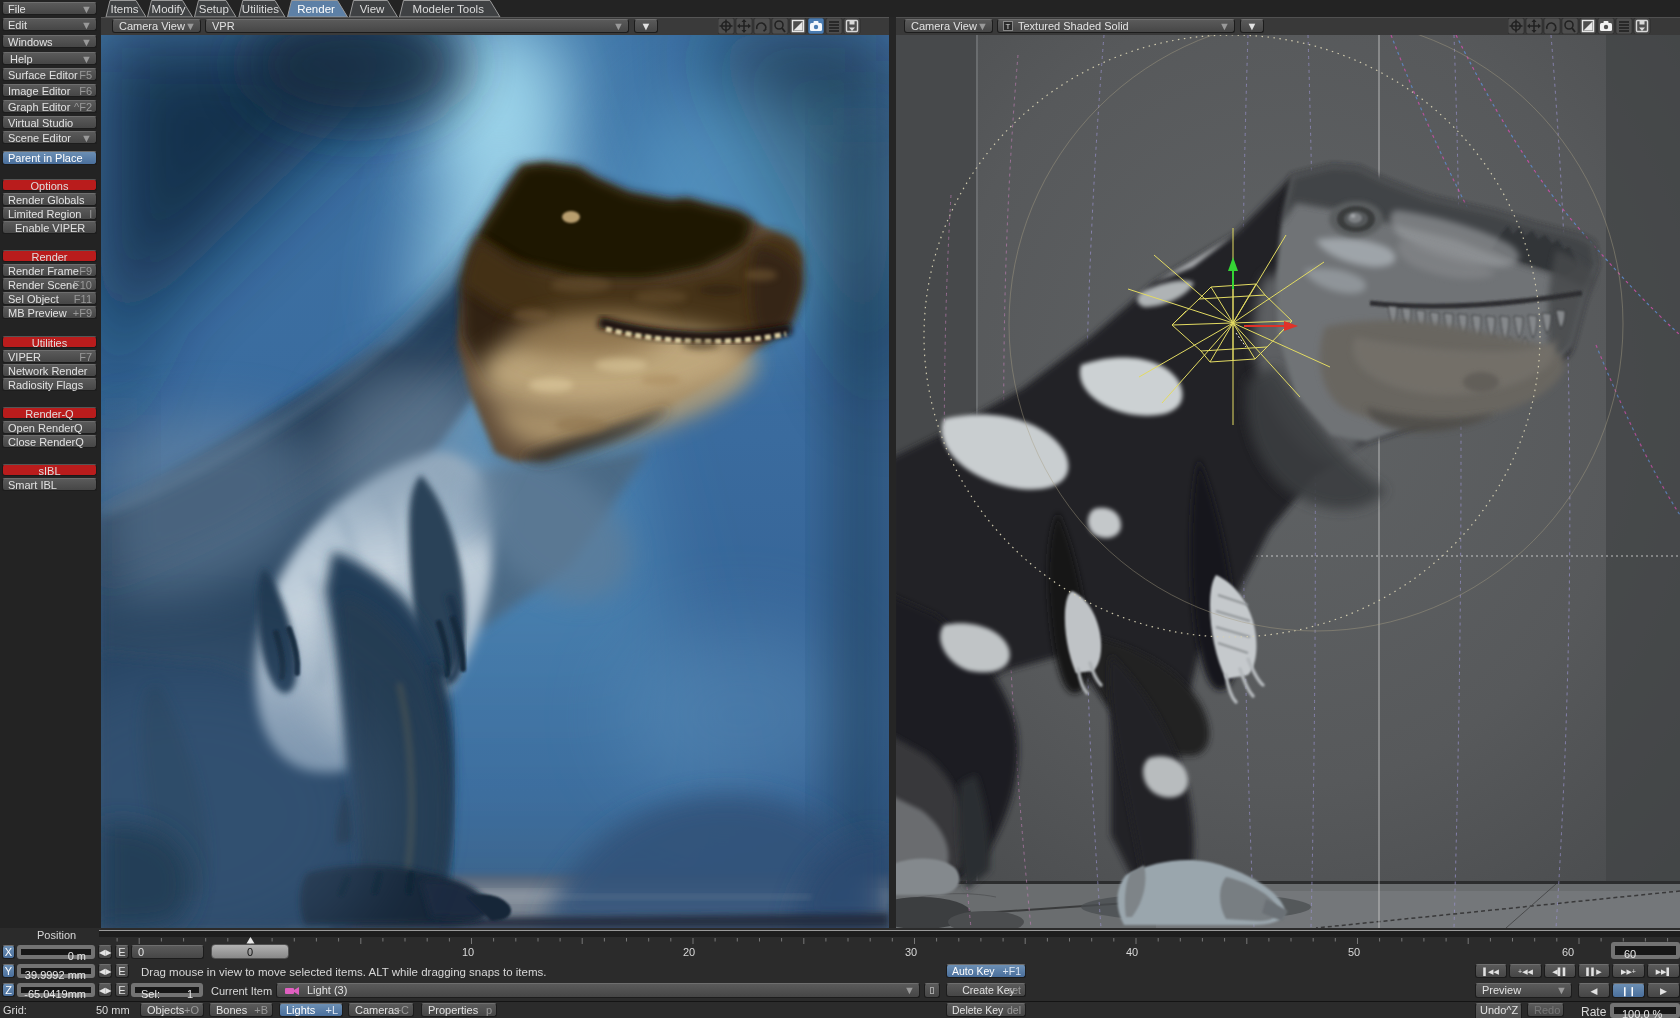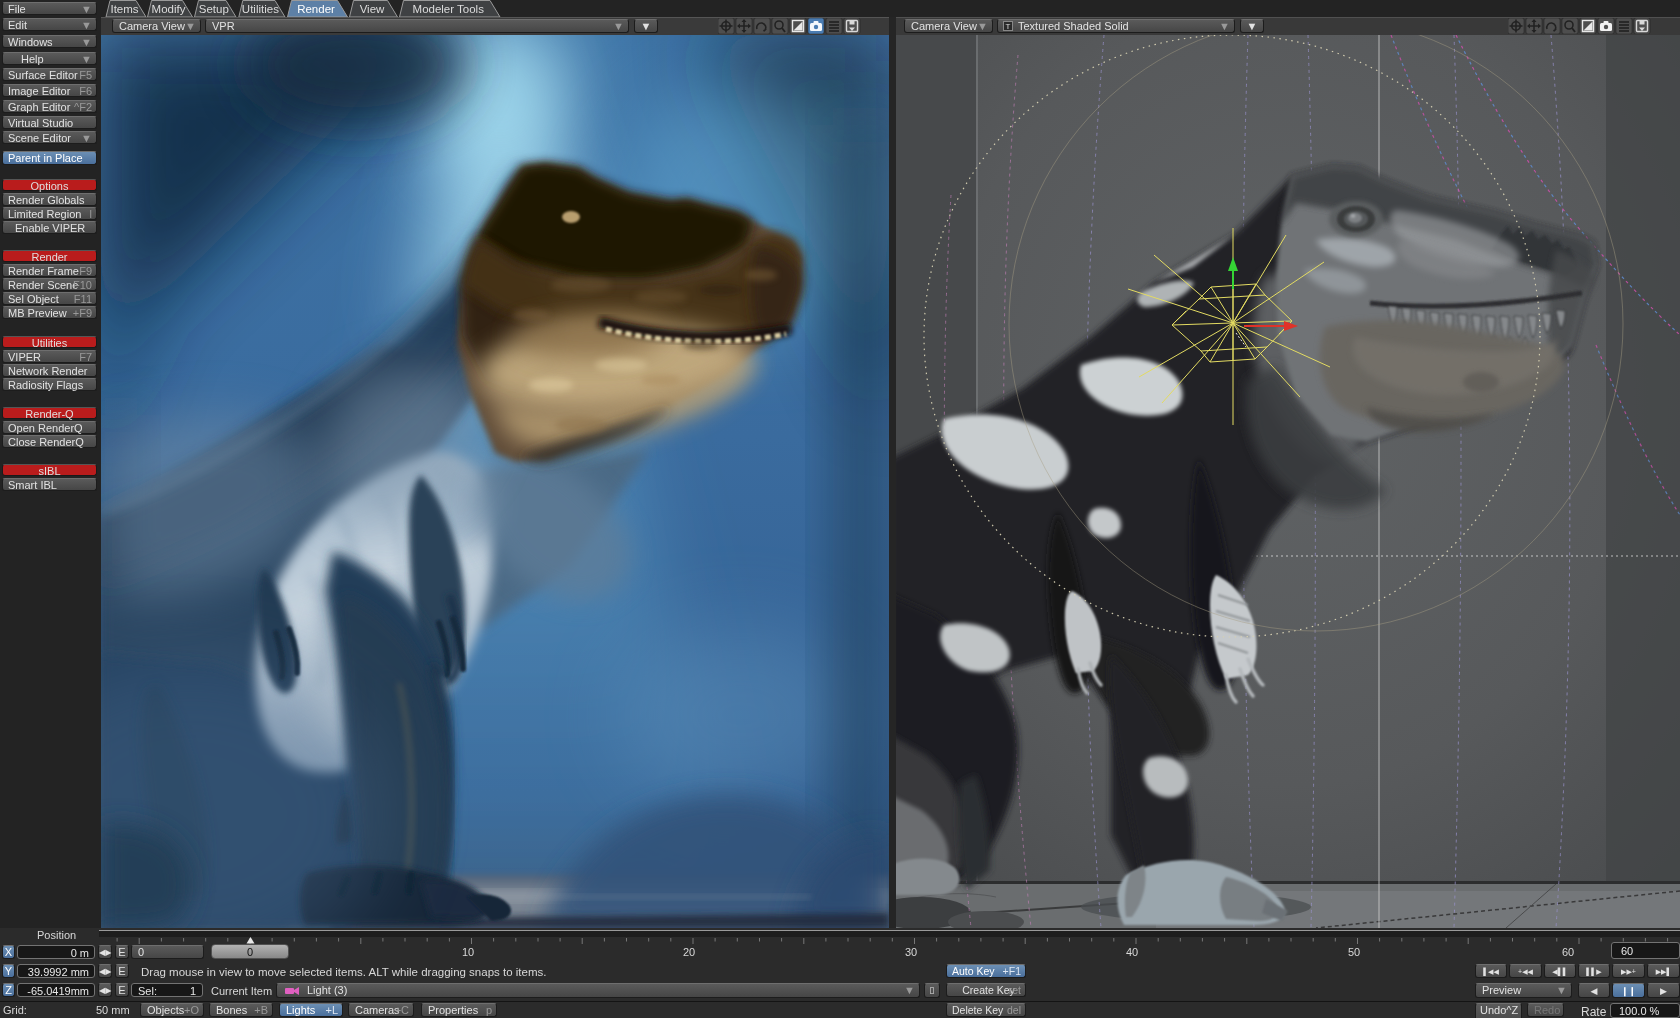--- a/index.html
+++ b/index.html
@@ -1,21 +1,21 @@
 <!DOCTYPE html>
 <html><head><meta charset="utf-8">
 <style>
 html,body{margin:0;padding:0;width:1680px;height:1018px;overflow:hidden;background:#262626;font-family:"Liberation Sans",sans-serif;}
 *{box-sizing:border-box;}
 .abs{position:absolute;}
 .btn{position:absolute;background:linear-gradient(#5a5a5a,#464646);border:1px solid #1c1c1c;border-top-color:#6e6e6e;border-radius:3px;color:#e2e2e2;font-size:11px;line-height:12px;white-space:nowrap;}
 .btn .sc{position:absolute;right:4px;color:#999;}
 .hdr{position:absolute;background:#b91c1c;border:1px solid #1a1a1a;border-top-color:#555;border-radius:3px;color:#dedede;font-size:11px;text-align:center;}
 .blue{background:linear-gradient(#6c8fb4,#4a6f9c)!important;color:#fff;}
-.dark{background:#171717;border:1px solid #737373;border-radius:3px;color:#e8e8e8;font-size:11px;}
+.dark{background:#171717;border:4px solid #737373;border-radius:3px;color:#e8e8e8;font-size:11px;}
 .lbl{position:absolute;color:#d8d8d8;font-size:11px;white-space:nowrap;}
 </style></head>
 <body>
 
 <div class="abs" style="left:0;top:0;width:1680px;height:17px;background:#232323;"></div>
 <svg class="abs" style="left:0;top:0;" width="560" height="17">
     <g font-family="Liberation Sans,sans-serif" font-size="11.5">
       <path d="M106,17 L110,0.5 L136,0.5 L146,17 Z" fill="#3f4143" stroke="#9a9a9a" stroke-width="1"></path>
       <path d="M147.5,17 L151.5,0.5 L182.5,0.5 L192.5,17 Z" fill="#3f4143" stroke="#9a9a9a" stroke-width="1"></path>
       <path d="M194.5,17 L198.5,0.5 L226,0.5 L236,17 Z" fill="#3f4143" stroke="#9a9a9a" stroke-width="1"></path>
@@ -31,21 +31,21 @@
       <text x="372.0" y="12.5" text-anchor="middle" fill="#dcdcdc">View</text>
       <text x="448.25" y="12.5" text-anchor="middle" fill="#dcdcdc">Modeler Tools</text>
     </g>
   </svg>
 
 <div class="abs" style="left:0;top:0;width:101px;height:1018px;background:#232323;" id="sidebar"></div>
 
 <div class="btn" style="left:2px;top:2px;width:95px;height:13px;"><span style="padding-left:5px;">File</span><span class="sc">▼</span></div>
 <div class="btn" style="left:2px;top:18px;width:95px;height:13px;"><span style="padding-left:5px;">Edit</span><span class="sc">▼</span></div>
 <div class="btn" style="left:2px;top:35px;width:95px;height:13px;"><span style="padding-left:5px;">Windows</span><span class="sc">▼</span></div>
-<div class="btn" style="left:2px;top:52px;width:95px;height:13px;"><span style="padding-left:18px;">Help</span><span class="sc">▼</span></div>
+<div class="btn" style="left:2px;top:52px;width:95px;height:13px;"><span style="padding-left:7px;">Help</span><span class="sc">▼</span></div>
 <div class="btn" style="left:2px;top:68px;width:95px;height:13px;"><span style="padding-left:5px;">Surface Editor</span><span class="sc">F5</span></div>
 <div class="btn" style="left:2px;top:84px;width:95px;height:13px;"><span style="padding-left:5px;">Image Editor</span><span class="sc">F6</span></div>
 <div class="btn" style="left:2px;top:100px;width:95px;height:13px;"><span style="padding-left:5px;">Graph Editor</span><span class="sc">^F2</span></div>
 <div class="btn" style="left:2px;top:116px;width:95px;height:13px;"><span style="padding-left:5px;">Virtual Studio</span></div>
 <div class="btn" style="left:2px;top:131px;width:95px;height:13px;"><span style="padding-left:5px;">Scene Editor</span><span class="sc">▼</span></div>
 <div class="btn blue" style="left:2px;top:151px;width:95px;height:14px;"><span style="padding-left:5px;">Parent in Place</span></div>
 <div class="hdr" style="left:2px;top:179px;width:95px;height:12px;line-height:12px;">Options</div>
 <div class="btn" style="left:2px;top:193px;width:95px;height:13px;"><span style="padding-left:5px;">Render Globals</span></div>
 <div class="btn" style="left:2px;top:207px;width:95px;height:13px;"><span style="padding-left:5px;">Limited Region</span><span class="sc">l</span></div>
 <div class="btn" style="left:2px;top:221px;width:95px;height:13px;"><span style="padding-left:12px;">Enable VIPER</span></div>

